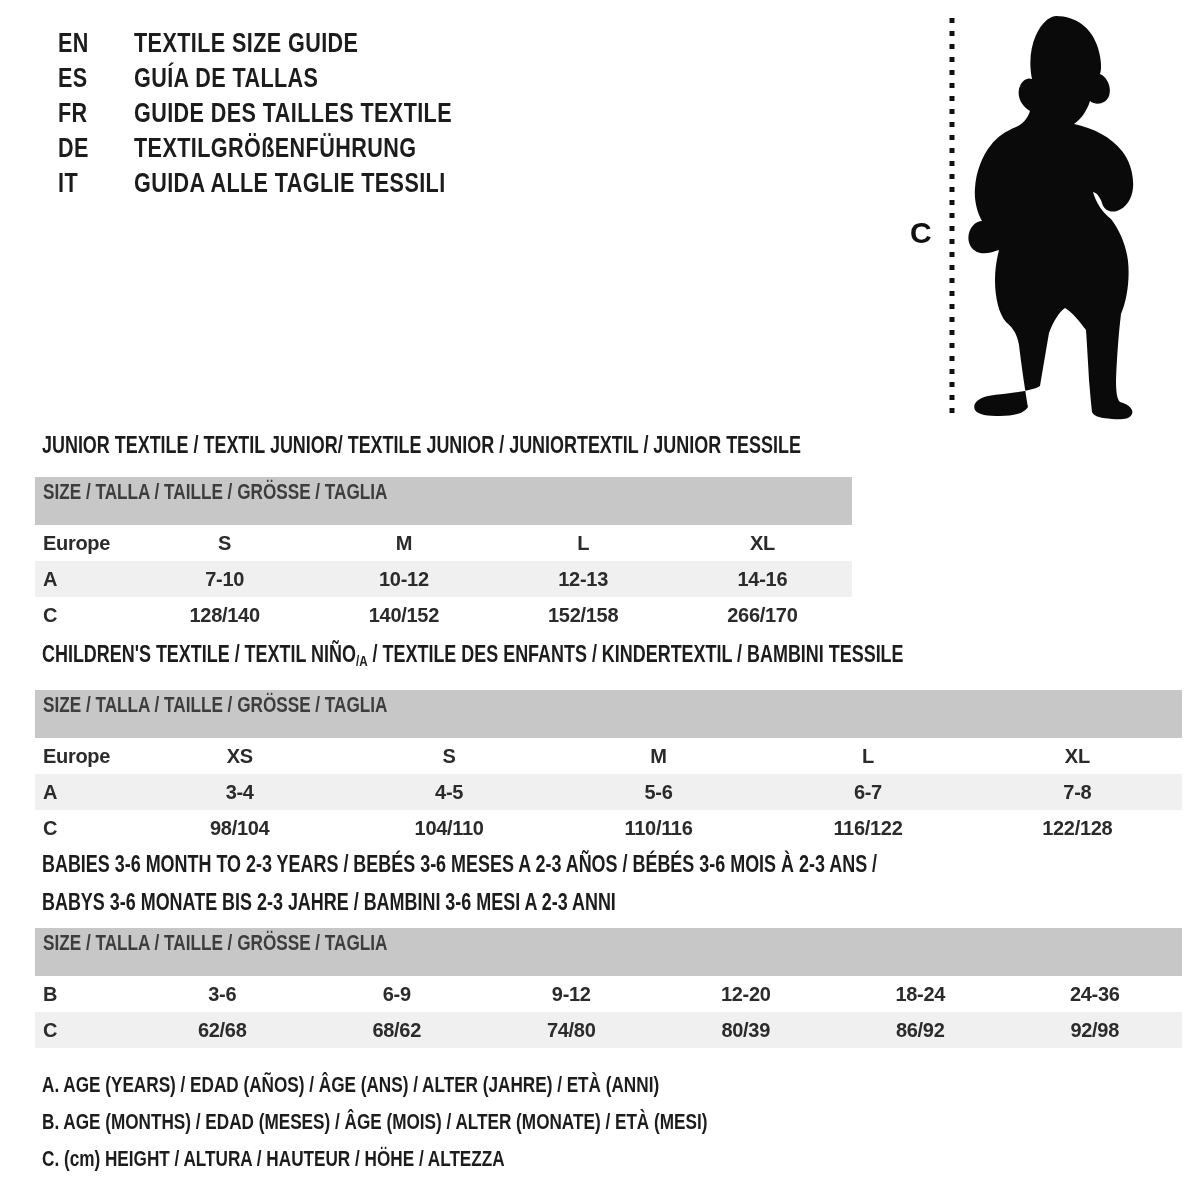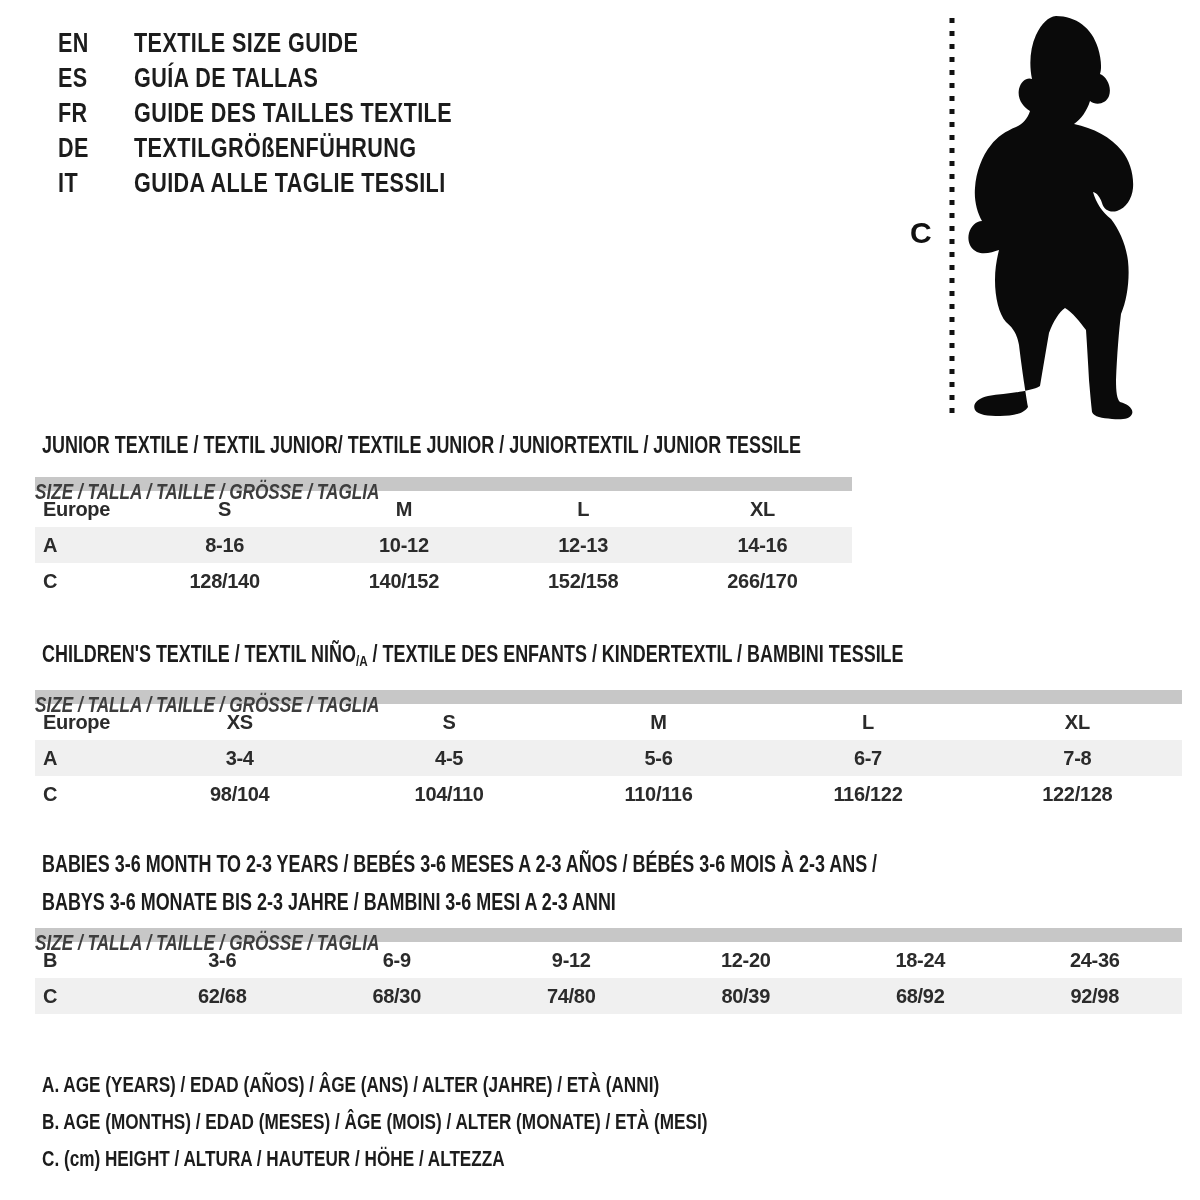--- a/index.html
+++ b/index.html
@@ -24,22 +24,22 @@
   .figure svg{display:block;width:320px;height:430px;}
   .figure text{font-family:"Liberation Sans","DejaVu Sans",sans-serif;font-weight:700;}
 
   
   .section-title{font-size:23px;font-weight:700;color:var(--ink,#1c1c1c);
                  transform:scaleX(0.78);transform-origin:0 0;white-space:nowrap;left:42px;}
   .section-title .subscript{font-size:15px;vertical-align:-4px;}
 
   
   .sgtable{left:35px;background:#ffffff;}
-  .thead{height:14px;background:var(--header_bar,#c7c7c7);color:var(--header_ink,#3d3d3d);
-         font-size:22px;font-weight:700;line-height:30px;box-sizing:border-box;font-style:italic;}
+  .thead{height:48px;background:var(--header_bar,#c7c7c7);color:var(--header_ink,#3d3d3d);
+         font-size:22px;font-weight:700;line-height:30px;padding-left:8px;box-sizing:border-box;}
   .trow{display:flex;height:36px;align-items:center;font-size:20px;font-weight:700;
         color:var(--table_ink,#2b2b2b);letter-spacing:-0.3px;}
   .trow.shaded{background:var(--row_stripe,#f0f0f0);}
   .trow .cell{flex:1 1 0;text-align:center;}
   .trow .cell.label{flex:0 0 100px;text-align:left;padding-left:8px;box-sizing:border-box;}
 
   
   .footnote{left:42px;font-size:22px;font-weight:700;transform:scaleX(0.78);
             transform-origin:0 0;white-space:nowrap;}
 </style>
@@ -128,21 +128,21 @@
   </div>
 <div class="trow">
       <div class="cell label">Europe</div>
       <div class="cell">S</div>
       <div class="cell">M</div>
       <div class="cell">L</div>
       <div class="cell">XL</div>
     </div>
     <div class="trow shaded">
       <div class="cell label">A</div>
-      <div class="cell">8-16</div>
+      <div class="cell">7-10</div>
       <div class="cell">10-12</div>
       <div class="cell">12-13</div>
       <div class="cell">14-16</div>
     </div>
     <div class="trow">
       <div class="cell label">C</div>
       <div class="cell">128/140</div>
       <div class="cell">140/152</div>
       <div class="cell">152/158</div>
       <div class="cell">266/170</div>
@@ -193,23 +193,23 @@
       <div class="cell">3-6</div>
       <div class="cell">6-9</div>
       <div class="cell">9-12</div>
       <div class="cell">12-20</div>
       <div class="cell">18-24</div>
       <div class="cell">24-36</div>
     </div>
     <div class="trow shaded">
       <div class="cell label">C</div>
       <div class="cell">62/68</div>
-      <div class="cell">68/30</div>
+      <div class="cell">68/62</div>
       <div class="cell">74/80</div>
       <div class="cell">80/39</div>
-      <div class="cell">68/92</div>
+      <div class="cell">86/92</div>
       <div class="cell">92/98</div>
     </div>
   </div>
 
 <div class="footnote abs" style="top:1072px;">A. AGE (YEARS) / EDAD (AÑOS) / ÂGE (ANS) / ALTER (JAHRE) / ETÀ (ANNI)</div>
 <div class="footnote abs" style="top:1109px;">B. AGE (MONTHS) / EDAD (MESES) / ÂGE (MOIS) / ALTER (MONATE) / ETÀ (MESI)</div>
 <div class="footnote abs" style="top:1146px;">C. (cm) HEIGHT / ALTURA / HAUTEUR / HÖHE / ALTEZZA</div>
 
 </body></html>

